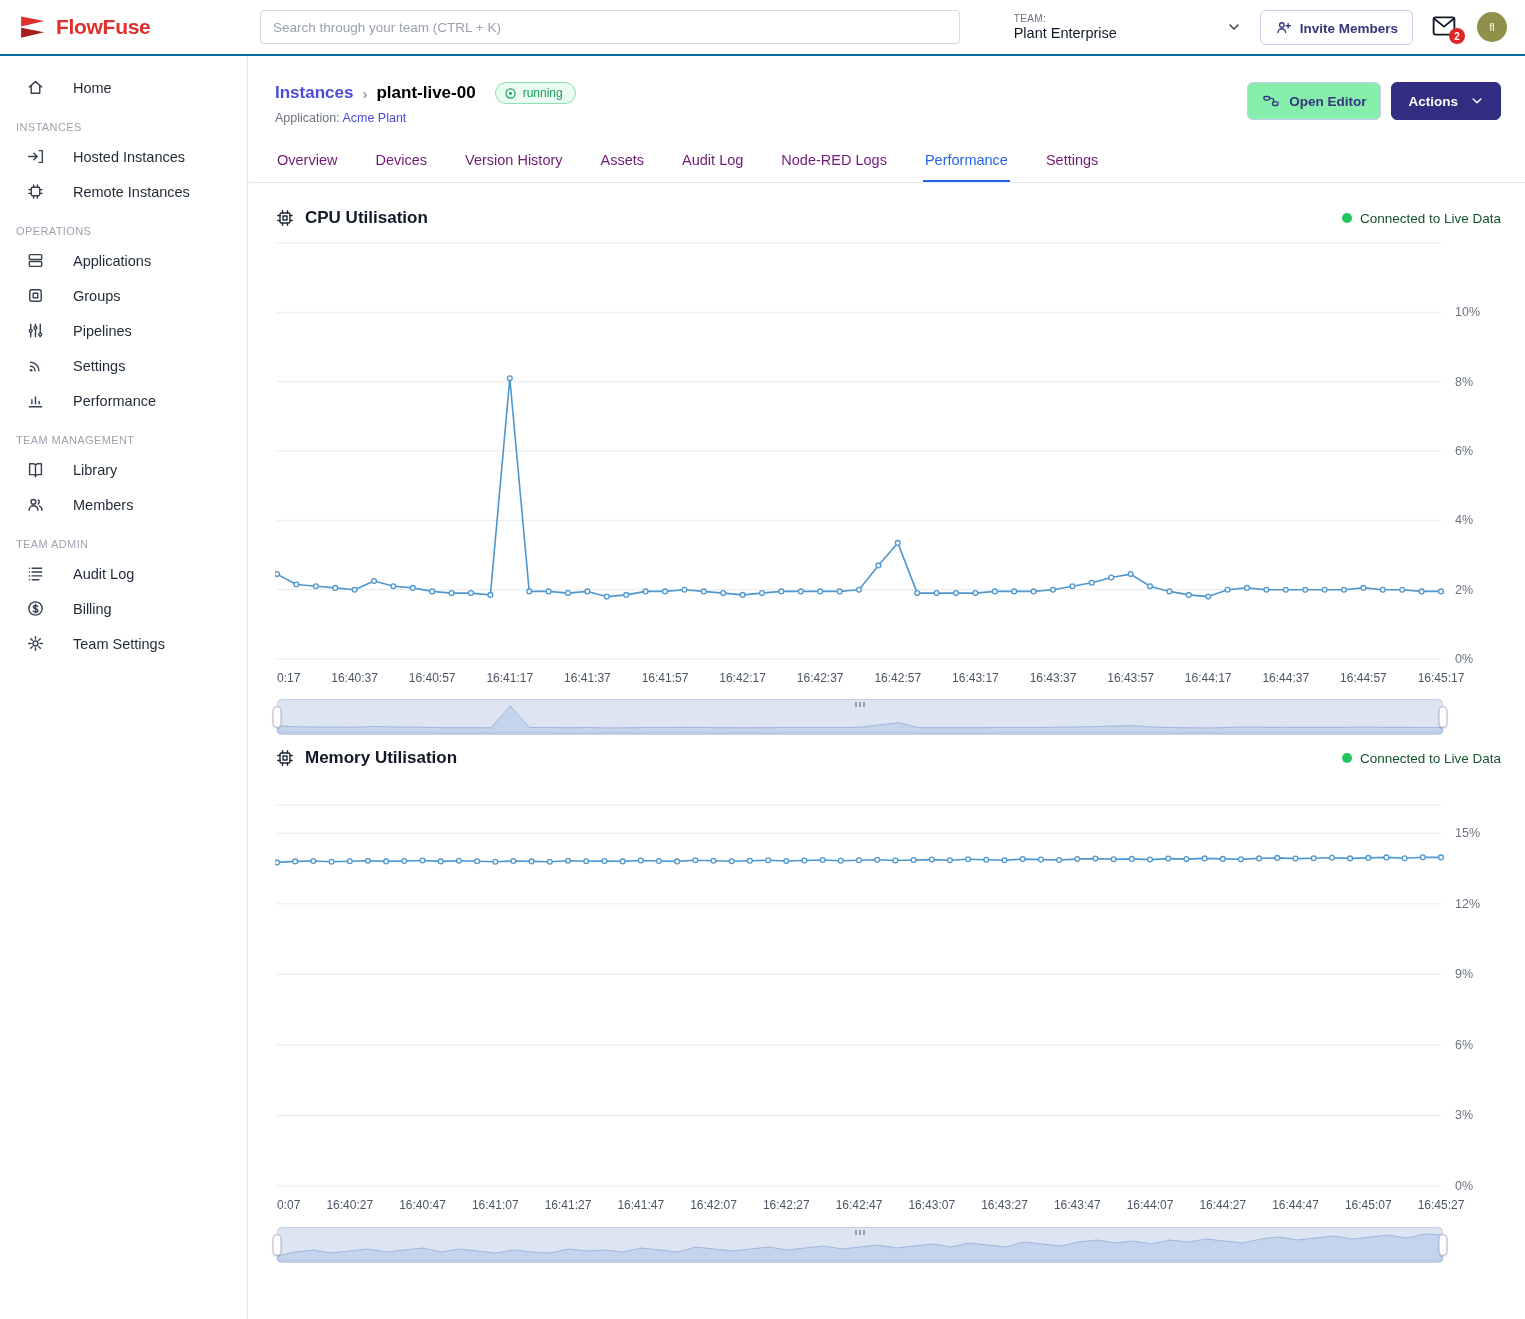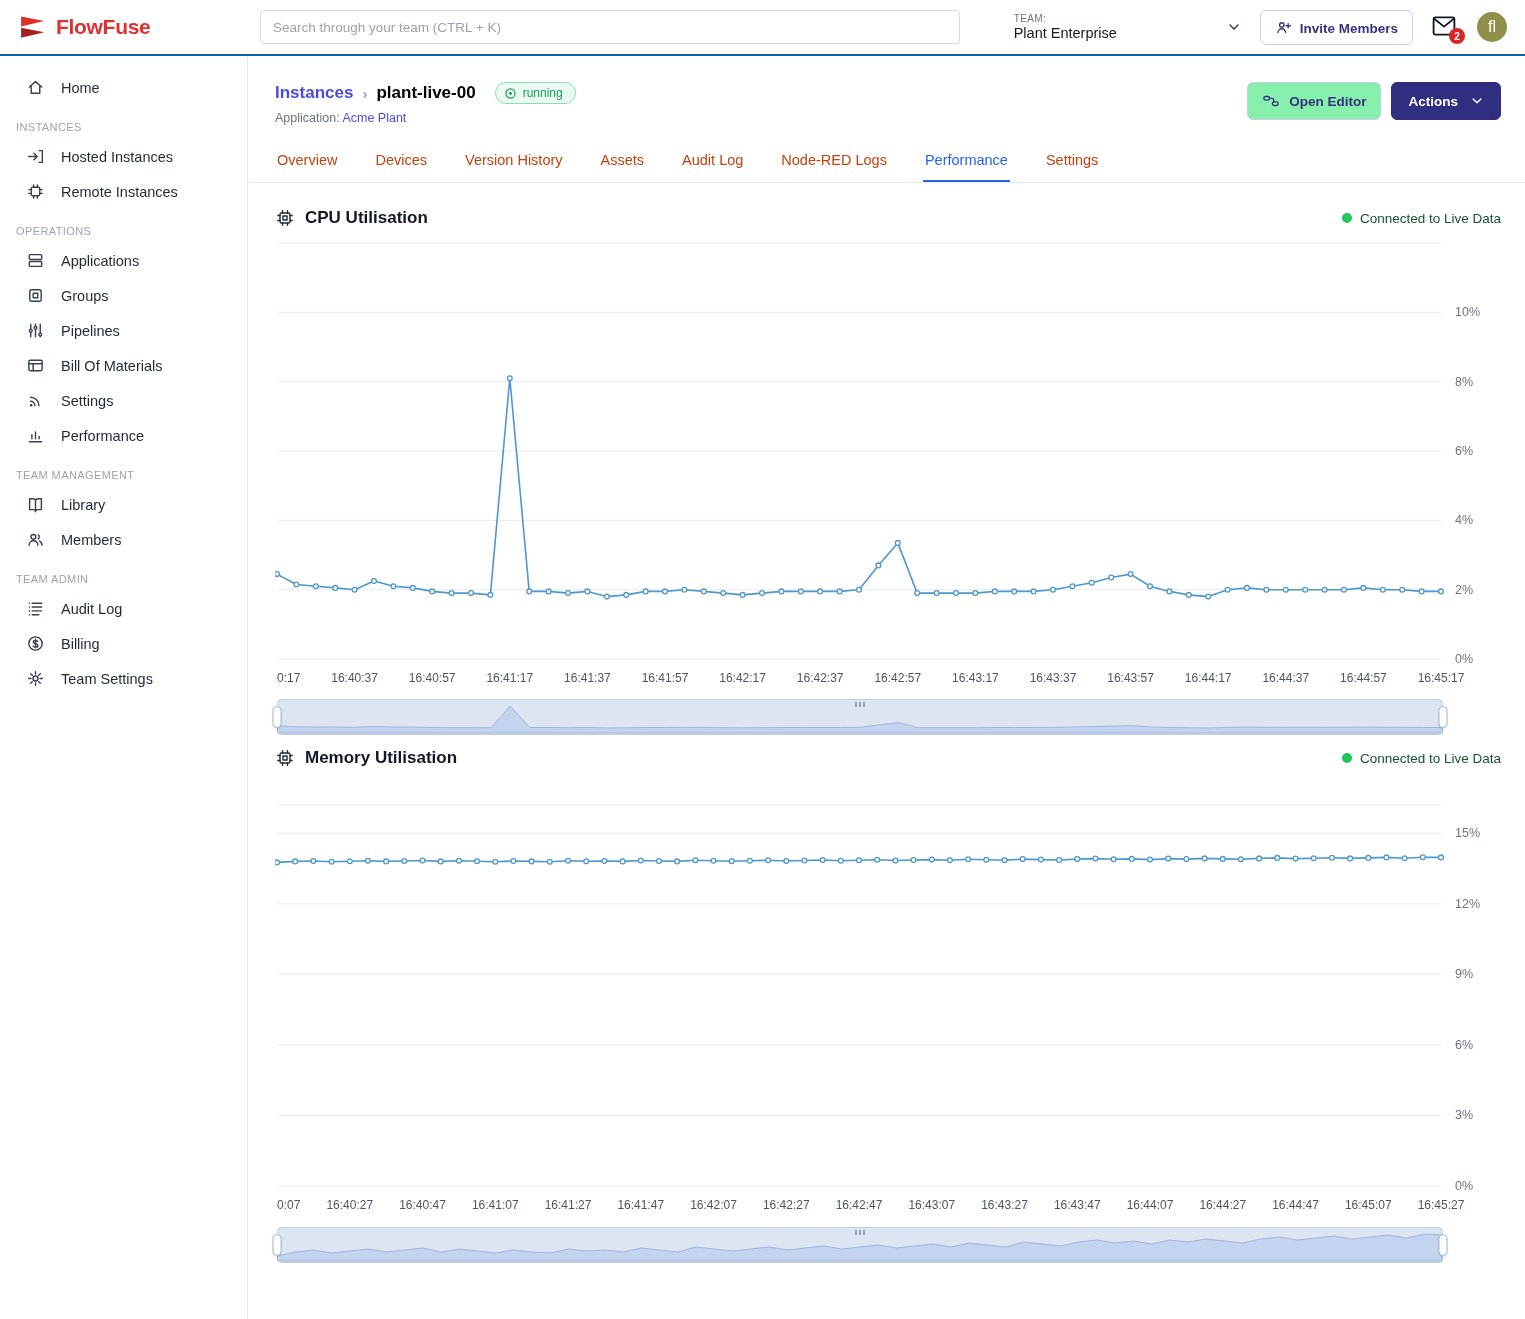--- a/index.html
+++ b/index.html
@@ -16,25 +16,25 @@
   .top-right { margin-left:auto; display:flex; align-items:center; gap:18px; padding-right:18px; }
   .team-select { display:flex; align-items:center; justify-content:space-between; width:228px; cursor:pointer; }
   .team-label { font-size:10px; color:#6b7280; letter-spacing:0.4px; }
   .team-name { font-size:14.5px; color:#111827; margin-top:1px; }
   .chev { width:16px; height:16px; color:#374151; }
   .btn-invite { display:flex; align-items:flex-end; gap:8px; background:#fff; border:1px solid #c9cbee; color:#35357e; font-weight:700; font-size:13.5px; border-radius:6px; padding:8px 14px; cursor:pointer; font-family:inherit; }
   .btn-invite svg { width:17px; height:17px; }
   .mail-wrap { position:relative; width:28px; height:24px; cursor:pointer; color:#111827; }
   .mail-wrap svg { width:26px; height:22px; }
   .mail-badge { position:absolute; right:-6px; bottom:-5px; min-width:16px; height:16px; border-radius:8px; background:#dc2626; color:#fff; font-size:10px; font-weight:700; display:flex; align-items:center; justify-content:center; padding:0 4px; }
-  .avatar { width:30px; height:30px; border-radius:50%; background:#8f9049; color:#fff; font-size:16px; display:flex; align-items:center; justify-content:center; cursor:pointer; }
+  .avatar { width:30px; height:30px; border-radius:50%; background:#8f9049; color:#fff; font-size:10px; display:flex; align-items:center; justify-content:center; cursor:pointer; }
 
   
   .sidebar { position:absolute; top:56px; left:0; width:248px; bottom:0; background:#fff; border-right:1px solid #e5e7eb; padding-top:14px; z-index:10; }
-  .side-item { display:flex; align-items:center; gap:16px; padding:8px 16px 8px 26px; font-size:14.5px; color:#1f2937; cursor:pointer; height:35px; }
+  .side-item { display:flex; align-items:center; gap:28px; padding:8px 16px 8px 26px; font-size:14.5px; color:#1f2937; cursor:pointer; height:35px; }
   .sicon { width:19px; height:19px; color:#374151; display:flex; }
   .sicon svg { width:19px; height:19px; }
   .side-header { padding:16px 16px 6px 16px; font-size:11px; letter-spacing:0.4px; color:#9ca3af; }
 
   
   .main { position:absolute; top:56px; left:249px; right:0; bottom:0; background:#fff; overflow:hidden; }
   .page-head { display:flex; justify-content:space-between; align-items:flex-start; padding:26px 24px 0 26px; }
   .crumbs { display:flex; align-items:center; gap:9px; }
   .crumb-root { font-size:17px; font-weight:700; color:#4a4ddc; cursor:pointer; }
   .crumb-sep { color:#9ca3af; font-size:15px; font-weight:700; }
@@ -43,21 +43,21 @@
   .status-pill svg { width:13px; height:13px; }
   .app-line { margin-top:7px; font-size:12.5px; color:#6b7280; }
   .app-link { color:#4a4ddc; cursor:pointer; }
   .head-actions { display:flex; gap:10px; }
   .btn-outline { display:flex; align-items:center; gap:9px; background:#86efac; border:1px solid #c9cbee; color:#35357e; font-weight:700; font-size:13.5px; border-radius:6px; padding:9px 14px; cursor:pointer; font-family:inherit; }
   .btn-outline svg { width:18px; height:18px; }
   .btn-primary { display:flex; align-items:center; gap:12px; background:#312e81; border:1px solid #312e81; color:#fff; font-weight:700; font-size:13.5px; border-radius:6px; padding:9px 16px; cursor:pointer; font-family:inherit; }
   .btn-primary svg { width:14px; height:14px; }
 
   .tabs { display:flex; gap:34px; padding:0 26px; margin-top:16px; border-bottom:1px solid #e5e7eb; }
-  .tab { padding:11px 2px 12px; font-size:14.5px; color:#c2410c; cursor:pointer; border-bottom:2.5px solid transparent; }
+  .tab { padding:11px 2px 12px; font-size:14.5px; color:#701a75; cursor:pointer; border-bottom:2.5px solid transparent; }
   .tab.active { color:#2563eb; border-bottom-color:#2563eb; font-weight:500; }
 
   .chart-block { padding:0 24px 0 26px; }
   .chart-block.first { padding-top:22px; }
   .chart-block.second { padding-top:10px; }
   .chart-head { display:flex; justify-content:space-between; align-items:center; margin-bottom:6px; height:26px; }
   .chart-title { display:flex; align-items:center; gap:10px; font-size:17px; font-weight:700; color:#111827; }
   .cicon { width:20px; height:20px; color:#1f2937; display:flex; }
   .cicon svg { width:20px; height:20px; }
   .live { display:flex; align-items:center; gap:8px; font-size:13.5px; color:#14532d; }
@@ -165,29 +165,20 @@
     <div class="side-item">
       <span class="sicon">
         <svg viewBox="0 0 20 20" fill="none" stroke="currentColor" stroke-width="1.5" stroke-linecap="round" stroke-linejoin="round">
           <path d="M5 3.5 v5 M5 12 v4.5 M10 3.5 v2 M10 9.5 v7 M15 3.5 v9 M15 16 v.5"></path>
           <circle cx="5" cy="10.3" r="1.5"></circle>
           <circle cx="10" cy="7.3" r="1.5"></circle>
           <circle cx="15" cy="14.3" r="1.5"></circle>
         </svg>
       </span>
       <span>Pipelines</span>
-    </div>
-    <div class="side-item">
-      <span class="sicon">
-        <svg viewBox="0 0 20 20" fill="none" stroke="currentColor" stroke-width="1.5" stroke-linecap="round" stroke-linejoin="round">
-          <rect x="3" y="4.5" width="14" height="11" rx="1.5"></rect>
-          <path d="M3 8.2 h14 M7.5 8.2 v7.3"></path>
-        </svg>
-      </span>
-      <span>Bill Of Materials</span>
     </div>
     <div class="side-item">
       <span class="sicon">
         <svg viewBox="0 0 20 20" fill="none" stroke="currentColor" stroke-width="1.5" stroke-linecap="round" stroke-linejoin="round">
           <path d="M4.8 10.8 a4.6 4.6 0 0 1 4.6 4.6 M4.8 6.6 a8.8 8.8 0 0 1 8.8 8.8"></path>
           <circle cx="5.4" cy="15" r="1.4" fill="currentColor" stroke="none"></circle>
         </svg>
       </span>
       <span>Settings</span>
     </div>

